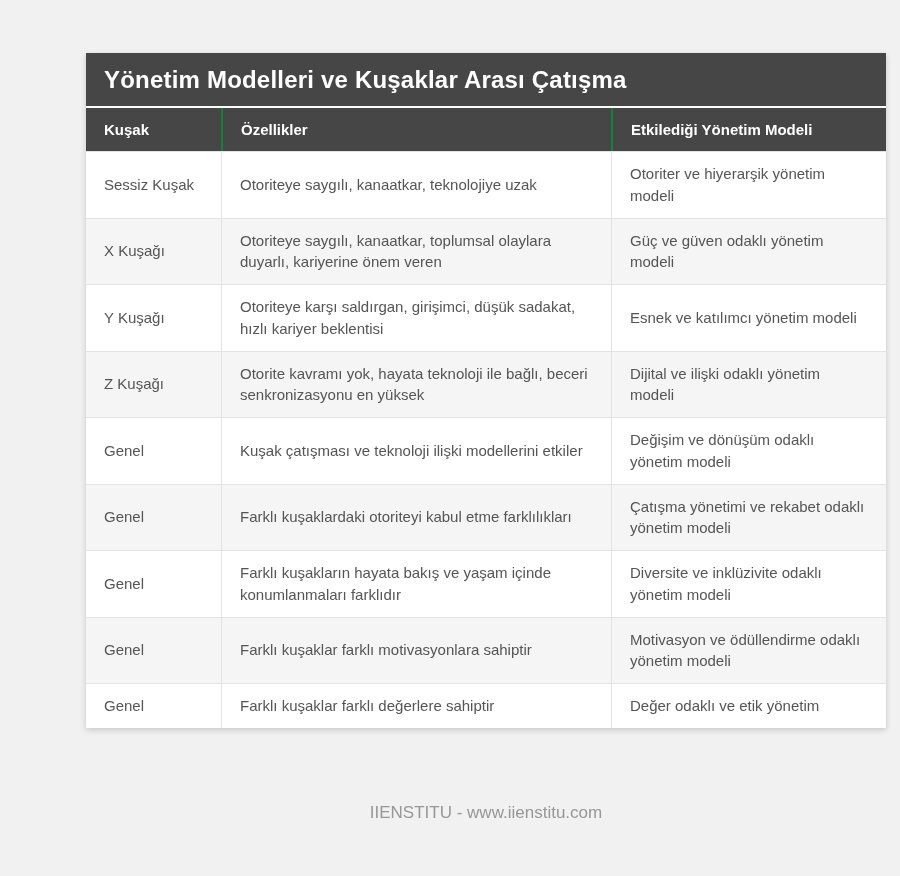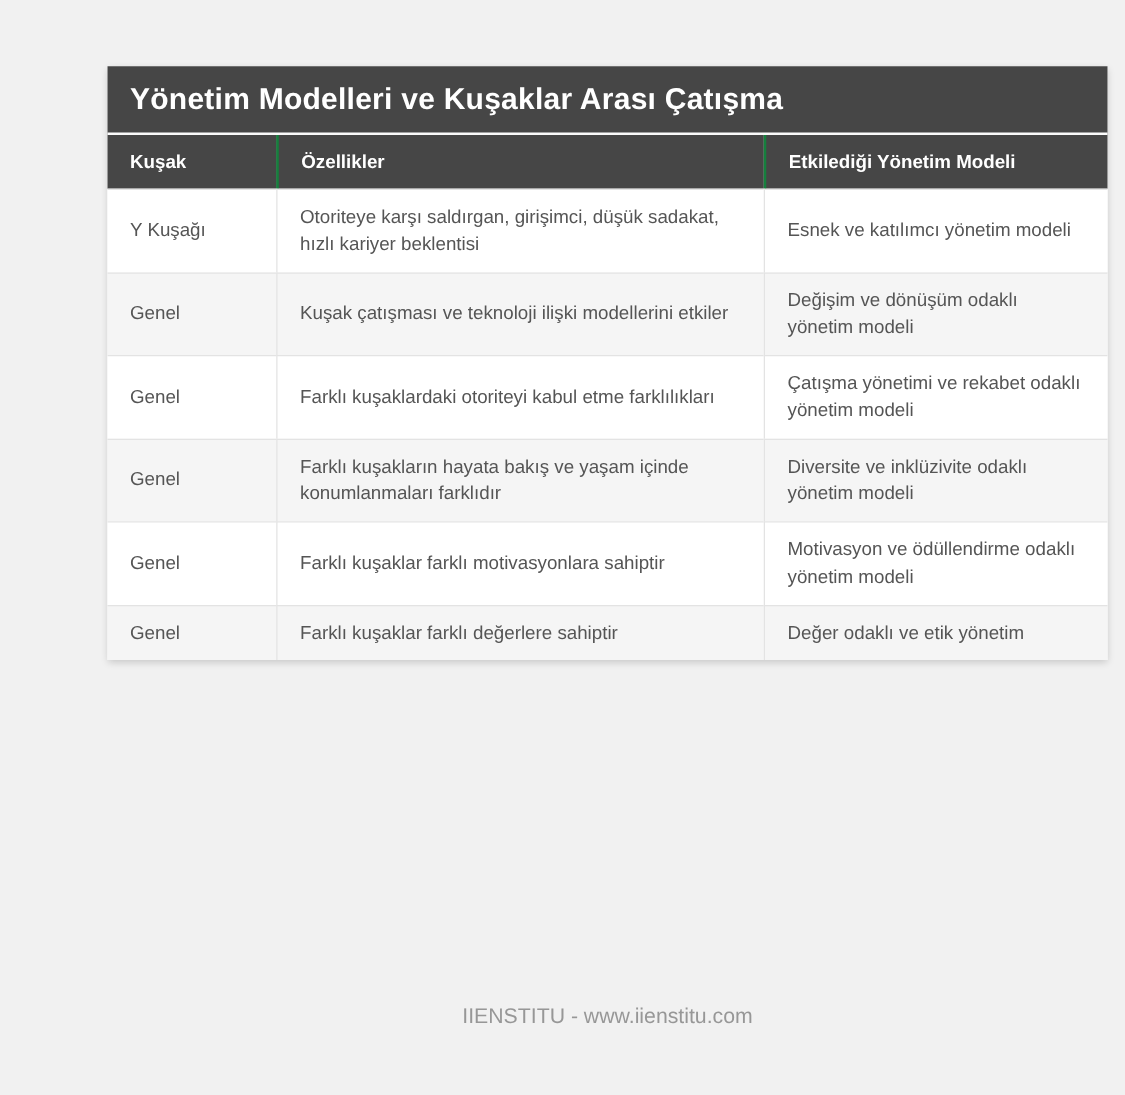--- a/index.html
+++ b/index.html
@@ -90,23 +90,38 @@
       </colgroup>
       <thead>
         <tr>
           <th>Kuşak</th>
           <th>Özellikler</th>
           <th>Etkilediği Yönetim Modeli</th>
         </tr>
       </thead>
       <tbody>
           <tr>
+            <td>Sessiz Kuşak</td>
+            <td>Otoriteye saygılı, kanaatkar, teknolojiye uzak</td>
+            <td>Otoriter ve hiyerarşik yönetim modeli</td>
+          </tr>
+          <tr>
+            <td>X Kuşağı</td>
+            <td>Otoriteye saygılı, kanaatkar, toplumsal olaylara duyarlı, kariyerine önem veren</td>
+            <td>Güç ve güven odaklı yönetim modeli</td>
+          </tr>
+          <tr>
             <td>Y Kuşağı</td>
             <td>Otoriteye karşı saldırgan, girişimci, düşük sadakat, hızlı kariyer beklentisi</td>
             <td>Esnek ve katılımcı yönetim modeli</td>
+          </tr>
+          <tr>
+            <td>Z Kuşağı</td>
+            <td>Otorite kavramı yok, hayata teknoloji ile bağlı, beceri senkronizasyonu en yüksek</td>
+            <td>Dijital ve ilişki odaklı yönetim modeli</td>
           </tr>
           <tr>
             <td>Genel</td>
             <td>Kuşak çatışması ve teknoloji ilişki modellerini etkiler</td>
             <td>Değişim ve dönüşüm odaklı yönetim modeli</td>
           </tr>
           <tr>
             <td>Genel</td>
             <td>Farklı kuşaklardaki otoriteyi kabul etme farklılıkları</td>
             <td>Çatışma yönetimi ve rekabet odaklı yönetim modeli</td>

